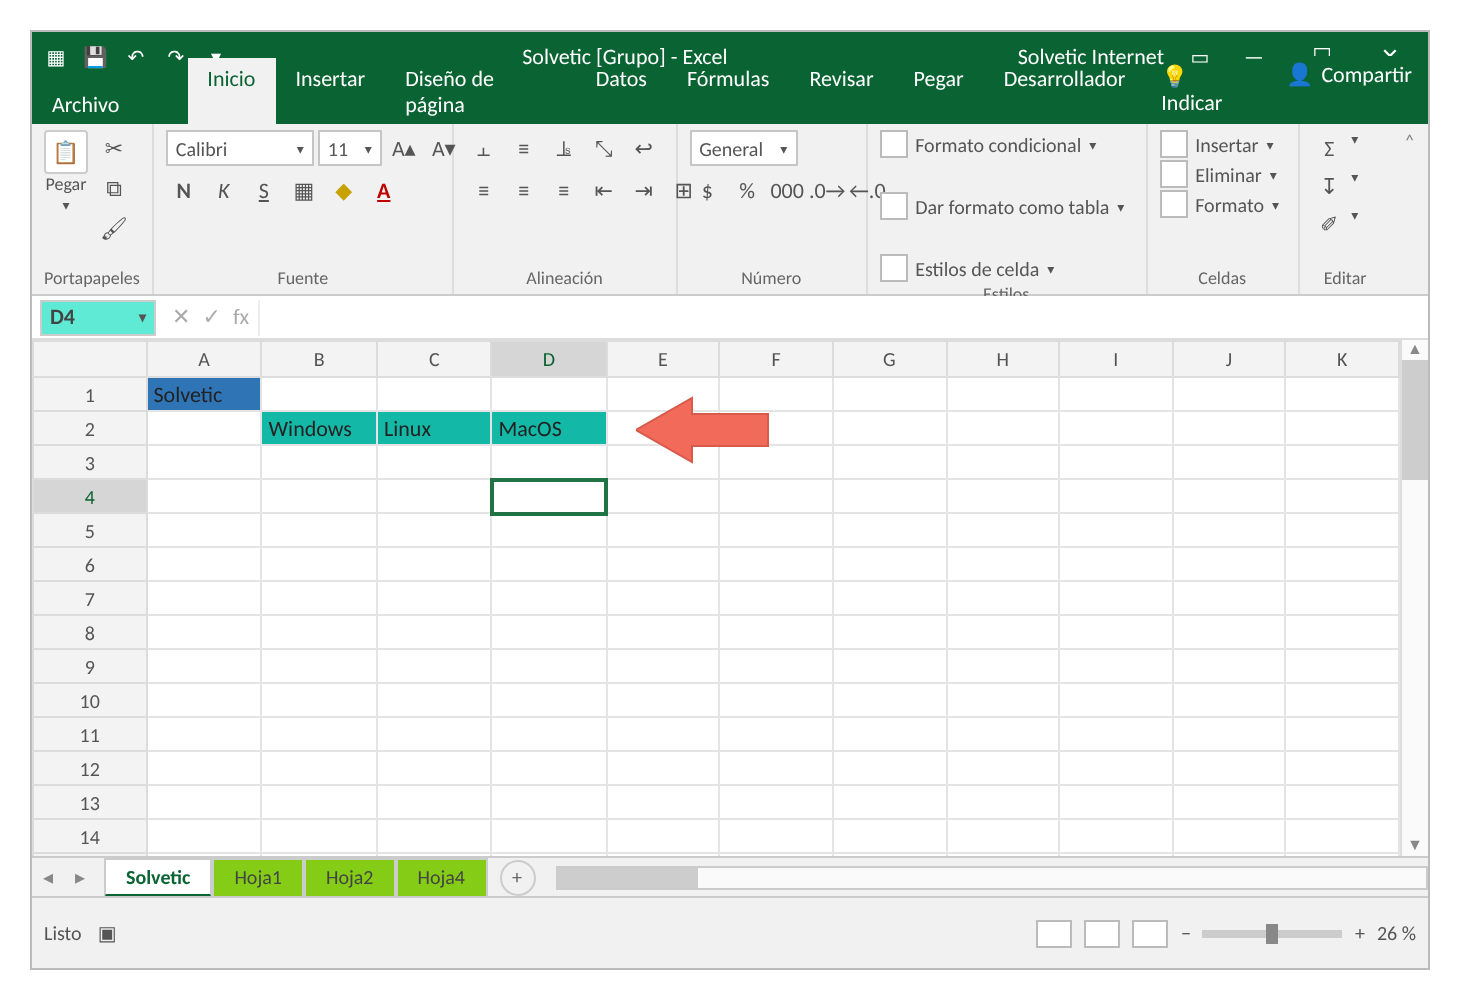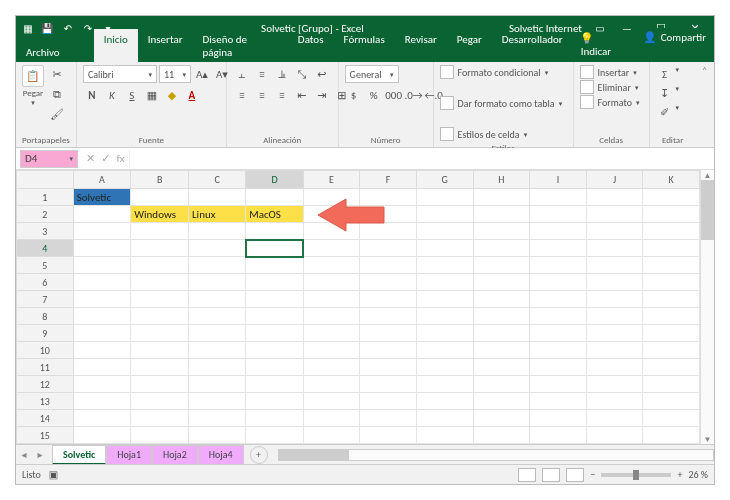--- a/index.html
+++ b/index.html
@@ -29,47 +29,47 @@
   .mini-row{display:flex;gap:2px;}
   .mini-btn{width:18px;height:18px;display:flex;align-items:center;justify-content:center;font-size:11px;color:#555;border-radius:2px;}
   .font-name{width:74px;height:18px;border:1px solid #c5c5c5;background:#fff;font-size:10px;padding:1px 4px;display:flex;align-items:center;justify-content:space-between;}
   .font-size{width:32px;height:18px;border:1px solid #c5c5c5;background:#fff;font-size:10px;padding:1px 4px;display:flex;align-items:center;justify-content:space-between;}
   .dd-caret{font-size:7px;color:#555;}
   .stack{display:flex;flex-direction:column;gap:2px;}
   .txt-item{display:flex;align-items:center;gap:4px;font-size:10px;color:#555;white-space:nowrap;}
   .txt-item .sq{width:14px;height:14px;border:1px solid #bbb;background:#fff;}
   
   .formula-row{height:22px;border-bottom:1px solid #ddd;display:flex;align-items:center;background:#fff;}
-  .namebox{width:58px;height:18px;margin:0 4px;border:1px solid #ccc;background:#f9a8d4;font-size:11px;padding:1px 4px;display:flex;align-items:center;justify-content:space-between;}
+  .namebox{width:58px;height:18px;margin:0 4px;border:1px solid #ccc;background:#5eead4;font-size:11px;padding:1px 4px;display:flex;align-items:center;justify-content:space-between;font-weight:bold;}
   .fx-btns{display:flex;align-items:center;gap:6px;color:#aaa;padding:0 4px;}
   .fx-input{flex:1;height:18px;border:none;border-left:1px solid #eee;padding:1px 6px;font-size:11px;}
   
   .grid-wrap{flex:1;display:flex;overflow:hidden;background:#fff;position:relative;}
   .grid-inner{flex:1;overflow:hidden;position:relative;}
   table.sheet{border-collapse:collapse;table-layout:fixed;}
   .col-head th{background:#f3f3f3;border:1px solid #dcdcdc;height:18px;font-weight:normal;font-size:10px;color:#555;width:58px;text-align:center;}
   .row-head{background:#f3f3f3;border:1px solid #dcdcdc;width:22px;font-size:10px;color:#555;text-align:center;font-weight:normal;}
   td.cell{border:1px solid #e4e4e4;height:17px;width:58px;font-size:11px;padding:0 3px;color:#222;white-space:nowrap;}
   .hdr-blue{background:#2f75b5;color:#fff;}
-  .hdr-green{background:#fde047;color:#000;margin-left:28px;}
+  .hdr-green{background:#14b8a6;color:#000;margin-left:28px;}
   .selected-cell{outline:2px solid #217346;outline-offset:-1px;background:#fff;}
   .col-head th.sel, .row-head.sel{background:#d6d6d6;color:#0a6332;}
   
   .arrow{position:absolute;left:302px;top:25px;pointer-events:none;}
   
   .sheetbar{height:20px;border-top:1px solid #ccc;display:flex;align-items:center;background:#f1f1f1;font-size:10px;}
   .nav-btn{width:16px;height:16px;display:flex;align-items:center;justify-content:center;color:#888;}
   .sheet-tab{padding:2px 10px;margin-top:0;border:1px solid #ccc;border-bottom:none;background:#fff;color:#444;}
   .sheet-tab.active{border-bottom:2px solid #0a6332;font-weight:bold;color:#0a6332;background:#fff;}
-  .sheet-tab:not(.active){background:#f0abfc;}
+  .sheet-tab:not(.active){background:#84cc16;}
   .add-sheet{width:18px;height:18px;border:1px solid #ccc;border-radius:50%;display:flex;align-items:center;justify-content:center;margin-left:6px;color:#666;}
   .hscroll{flex:1;margin-left:10px;height:12px;border:1px solid #ccc;background:#fafafa;position:relative;}
   .hscroll-thumb{position:absolute;left:0;top:0;height:100%;width:70px;background:#cdcdcd;}
   
-  .statusbar{height:20px;background:#f1f1f1;border-top:1px solid #ccc;display:flex;align-items:center;font-size:10px;color:#555;padding:0 6px;gap:8px;}
+  .statusbar{height:36px;background:#f1f1f1;border-top:1px solid #ccc;display:flex;align-items:center;font-size:10px;color:#555;padding:0 6px;gap:8px;}
   .status-right{margin-left:auto;display:flex;align-items:center;gap:6px;}
   .view-btn{width:18px;height:14px;border:1px solid #bbb;background:#fff;}
   .zoom-slider{width:70px;height:4px;background:#ccc;position:relative;}
   .zoom-thumb{position:absolute;left:32px;top:-3px;width:6px;height:10px;background:#888;}
   
   .vscroll{width:14px;border-left:1px solid #ddd;background:#fafafa;display:flex;flex-direction:column;align-items:center;}
   .vscroll .vthumb{width:100%;background:#cdcdcd;flex:0 0 60px;margin-top:0;}
   .ribbon-toggle{width:22px;display:flex;align-items:flex-start;justify-content:center;color:#888;font-size:10px;padding-top:2px;}
 </style>
 </head>

